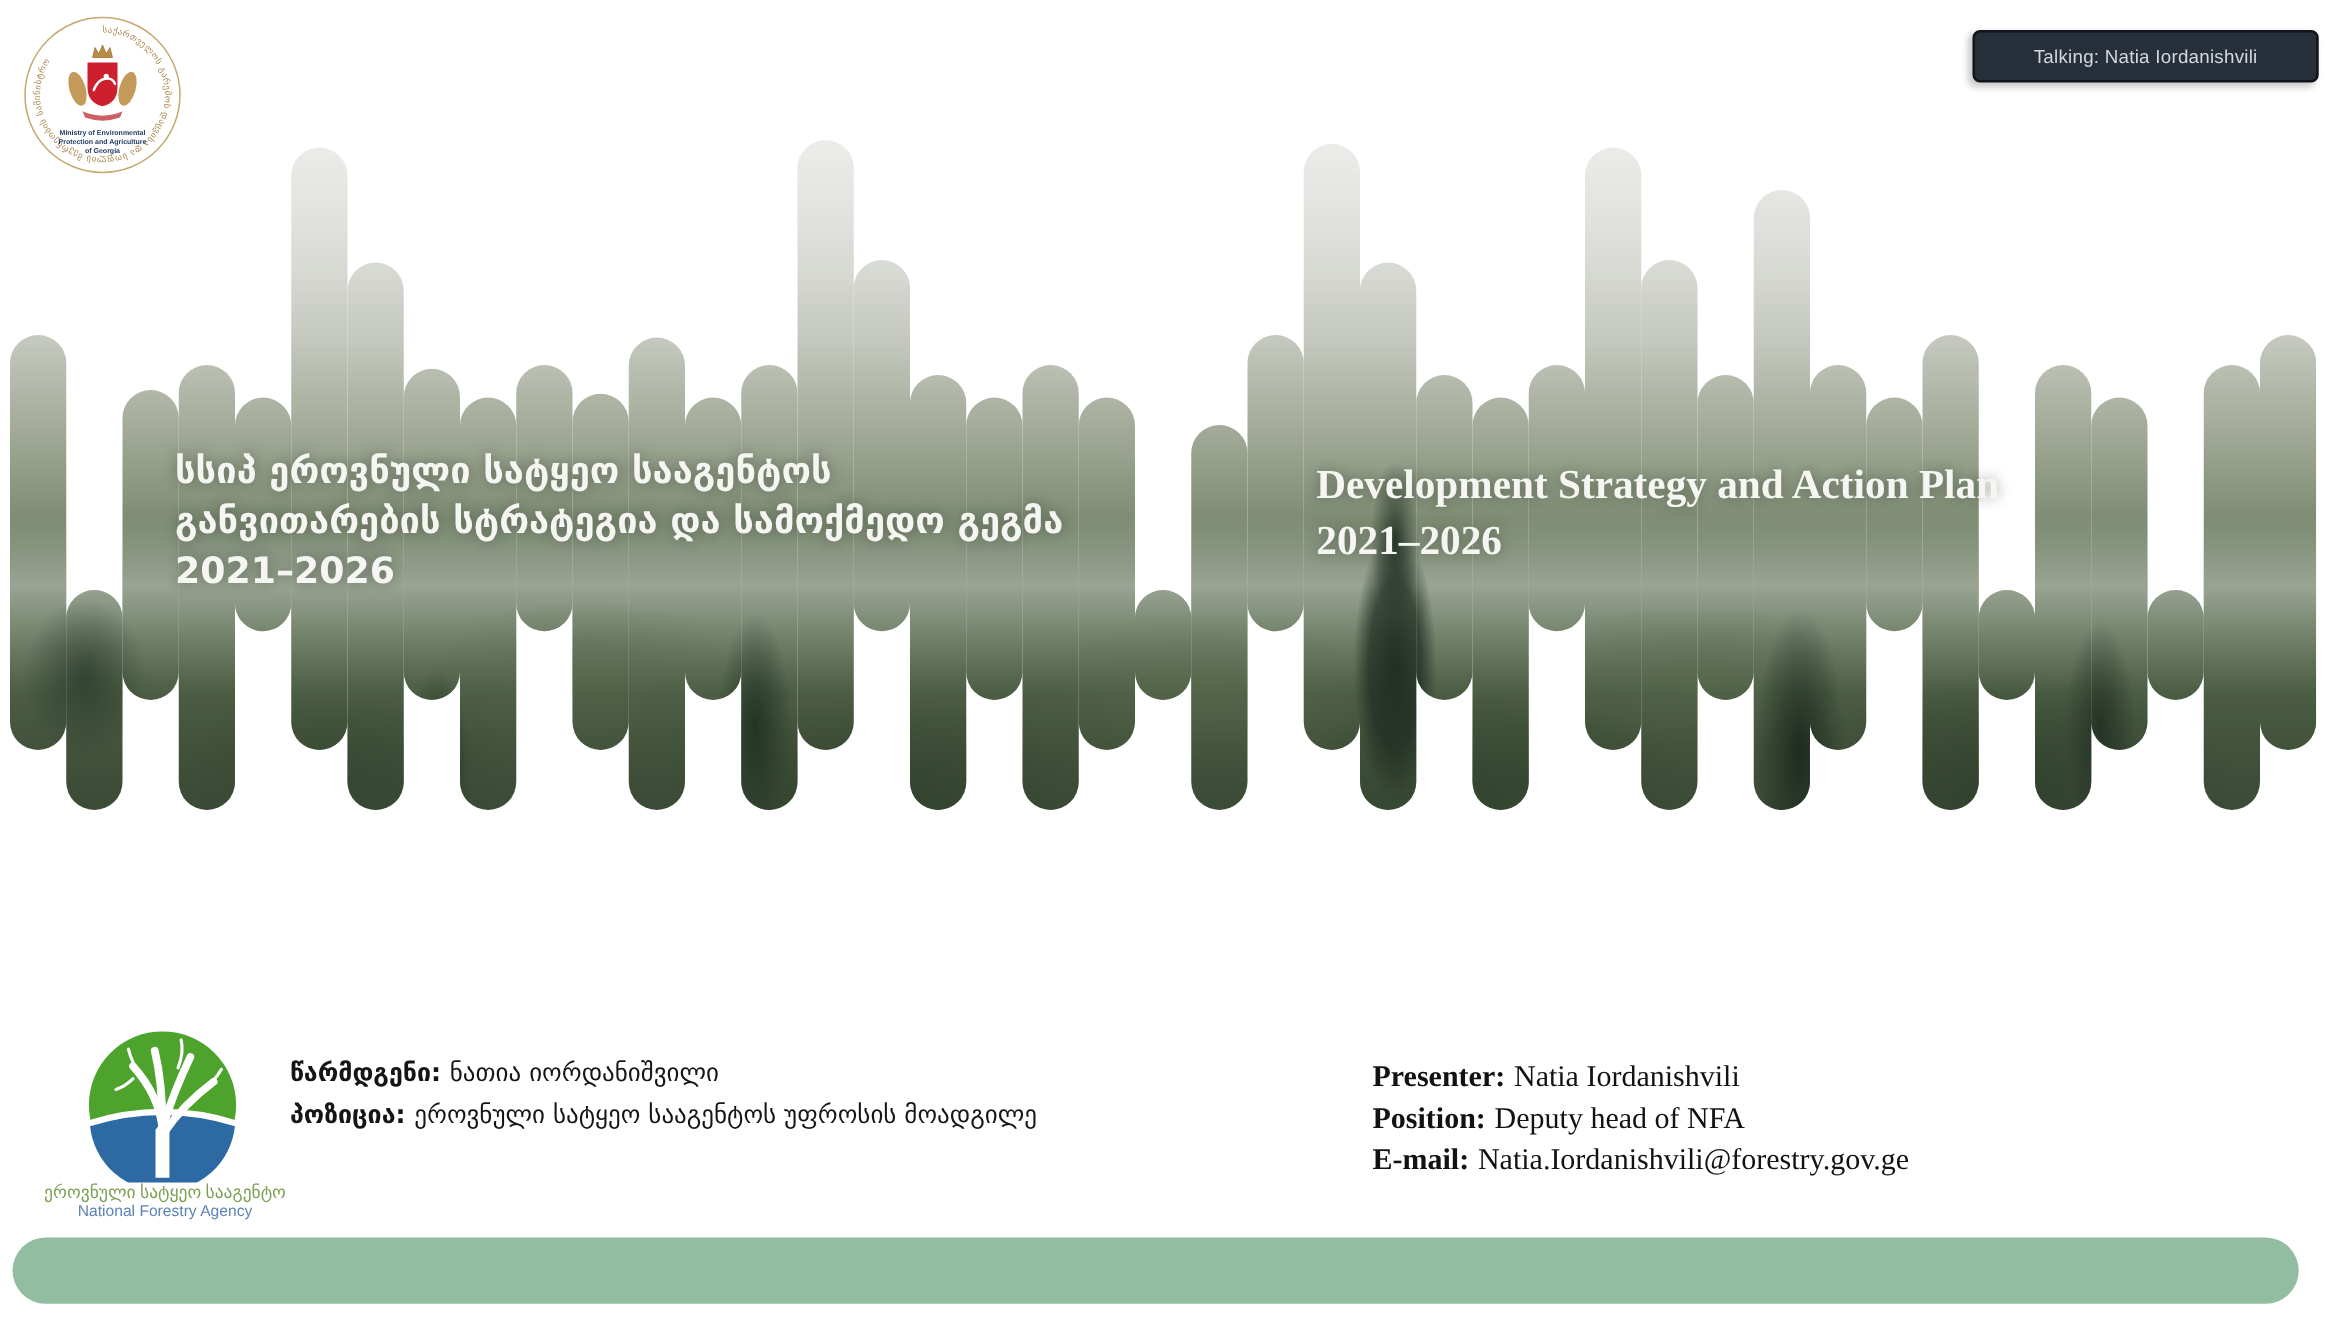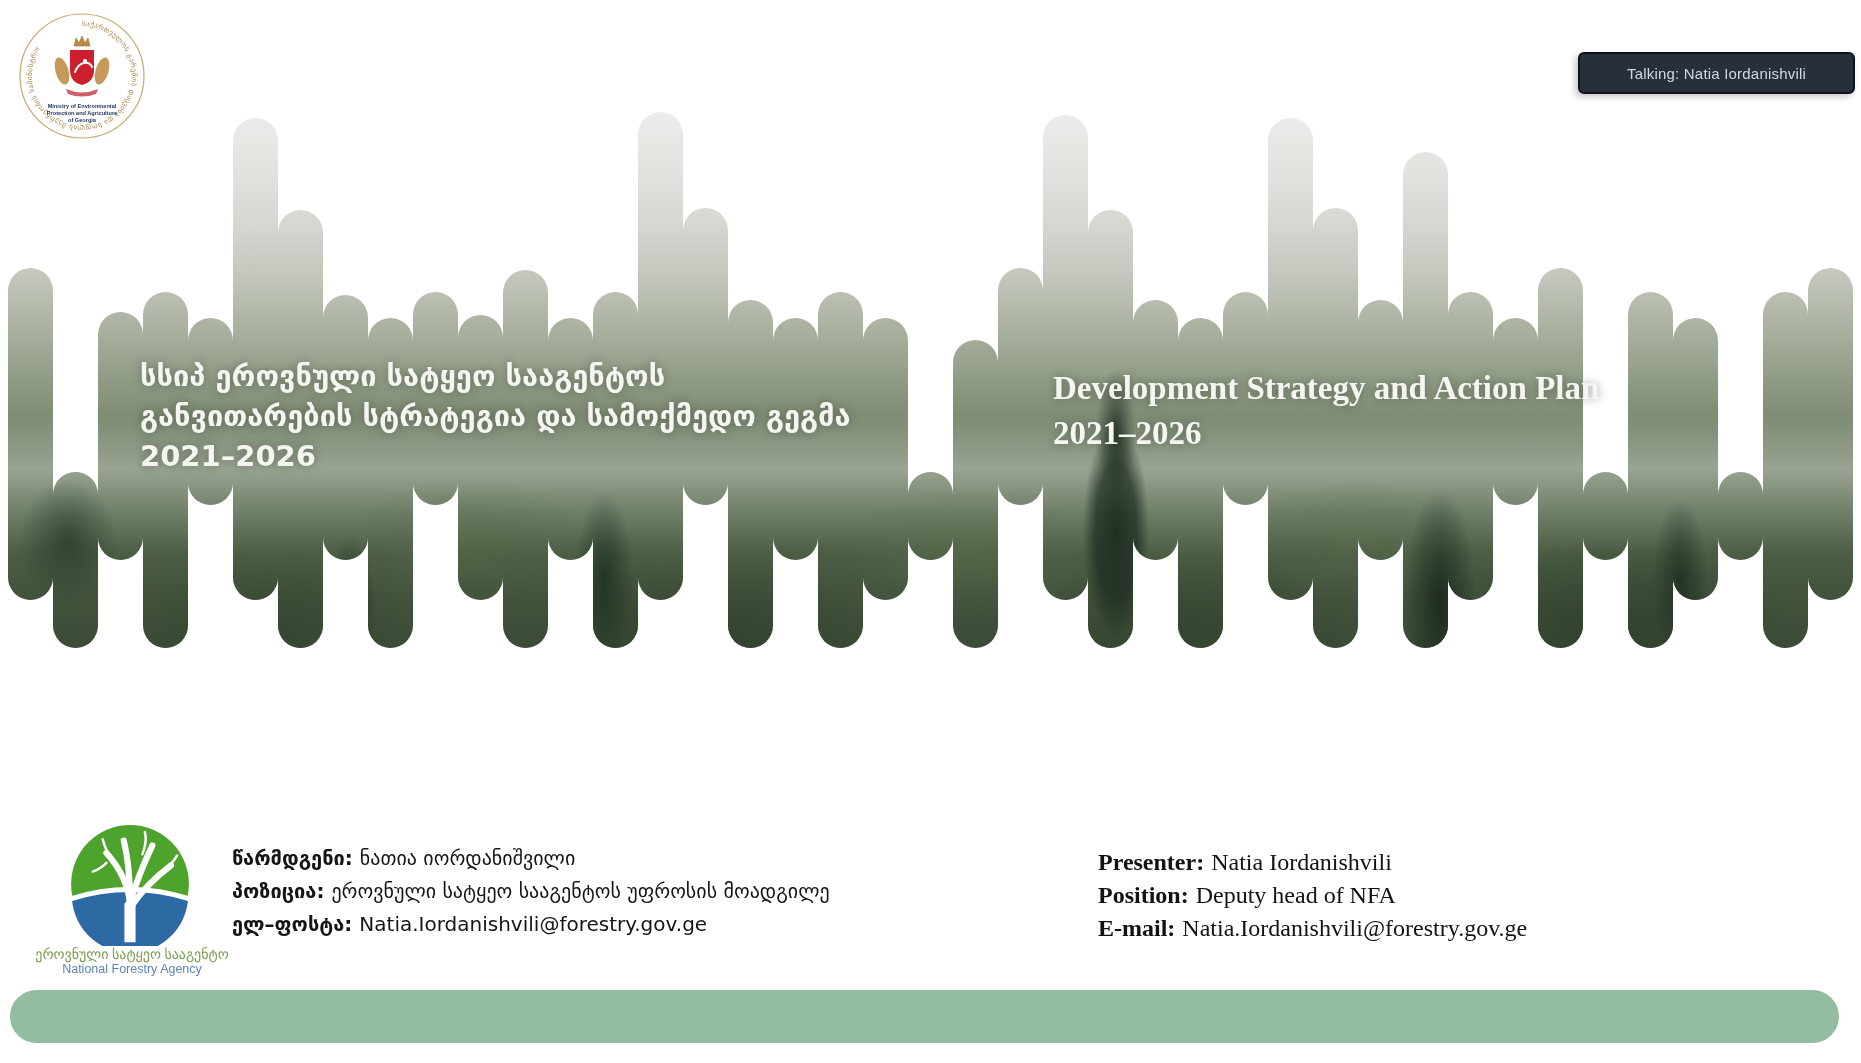--- a/index.html
+++ b/index.html
@@ -11,21 +11,21 @@
     --title-text:#f5f5f2;
   }
   html,body{margin:0;padding:0;background:#fff;}
   .stage{position:relative;width:1861px;height:1063px;background:#ffffff;overflow:hidden;
          font-family:"Liberation Sans",sans-serif;}
 
   
   .talking-badge{position:absolute;top:24px;right:6px;width:273px;height:38px;
     background:var(--badge-bg);border:2px solid #10151c;border-radius:6px;
     box-shadow:-3px 3px 6px rgba(0,0,0,.22);
-    display:flex;align-items:center;justify-content:center;margin-top:28px;}
+    display:flex;align-items:center;justify-content:center;}
   .talking-badge span{color:var(--badge-text);font-size:15px;letter-spacing:.2px;}
 
   
   .banner{position:absolute;left:0;top:0;width:1861px;height:1063px;}
   .bar{position:absolute;width:45px;border-radius:23px;overflow:hidden;}
   .forest-fill{position:absolute;width:1845px;height:540px;
     background:
       radial-gradient(ellipse 46px 150px at 1108px 420px, rgba(28,42,32,.92) 0%, rgba(28,42,32,.7) 45%, rgba(28,42,32,0) 72%),
       radial-gradient(ellipse 28px 90px at 1108px 320px, rgba(30,45,34,.85) 0%, rgba(30,45,34,0) 70%),
       radial-gradient(ellipse 42px 130px at 596px 470px, rgba(30,46,34,.85) 0%, rgba(30,46,34,0) 70%),
@@ -266,23 +266,20 @@
     <div class="nfa-cap-en">National Forestry Agency</div>
   </div>
 
   <div class="info-ka">
     <div class="info-line">
       <span class="lbl">წარმდგენი:</span><span>ნათია იორდანიშვილი</span>
     </div>
     <div class="info-line">
       <span class="lbl">პოზიცია:</span><span>ეროვნული სატყეო სააგენტოს უფროსის მოადგილე</span>
     </div>
-    <div class="info-line">
-      <span class="lbl">ელ–ფოსტა:</span><span>Natia.Iordanishvili@forestry.gov.ge</span>
-    </div>
   </div>
 
   <div class="info-en">
     <div class="info-line">
       <span class="lbl">Presenter:</span><span>Natia Iordanishvili</span>
     </div>
     <div class="info-line">
       <span class="lbl">Position:</span><span>Deputy head of NFA</span>
     </div>
     <div class="info-line">

